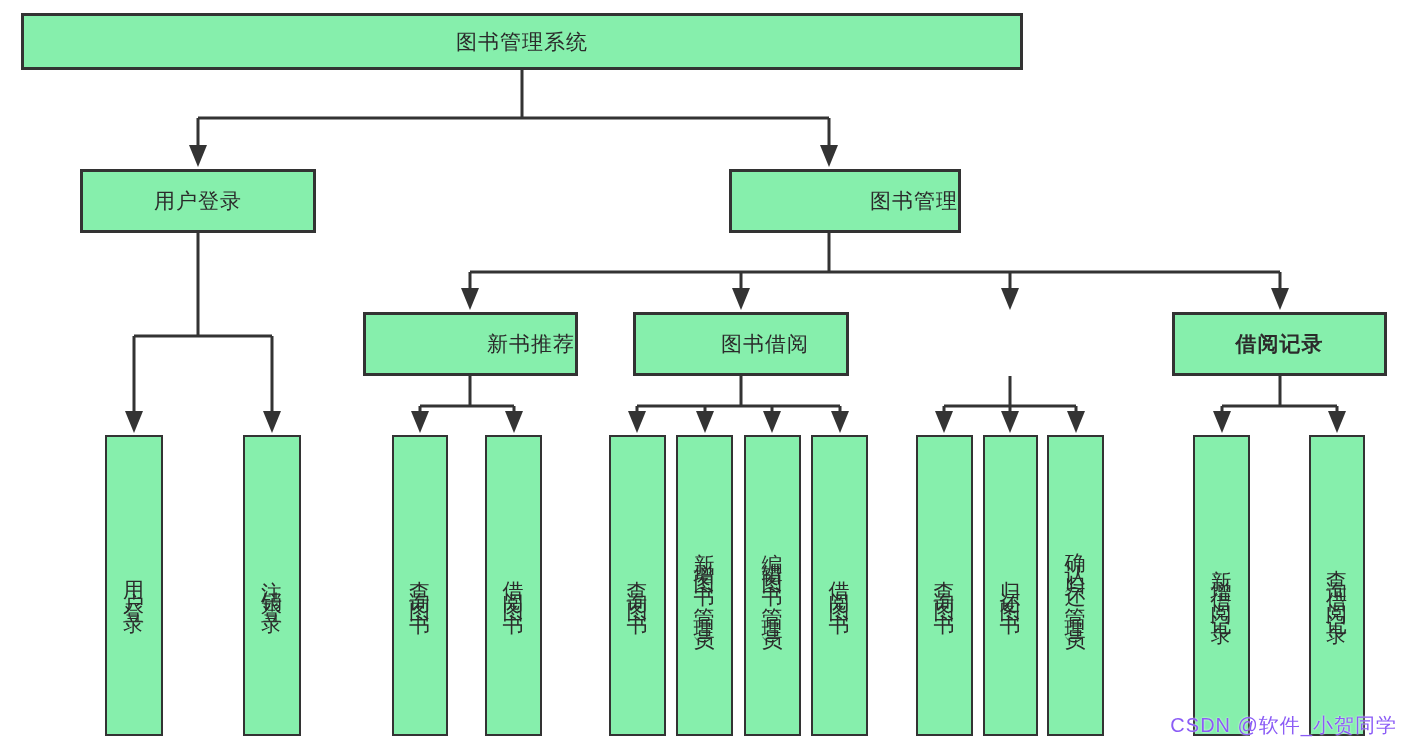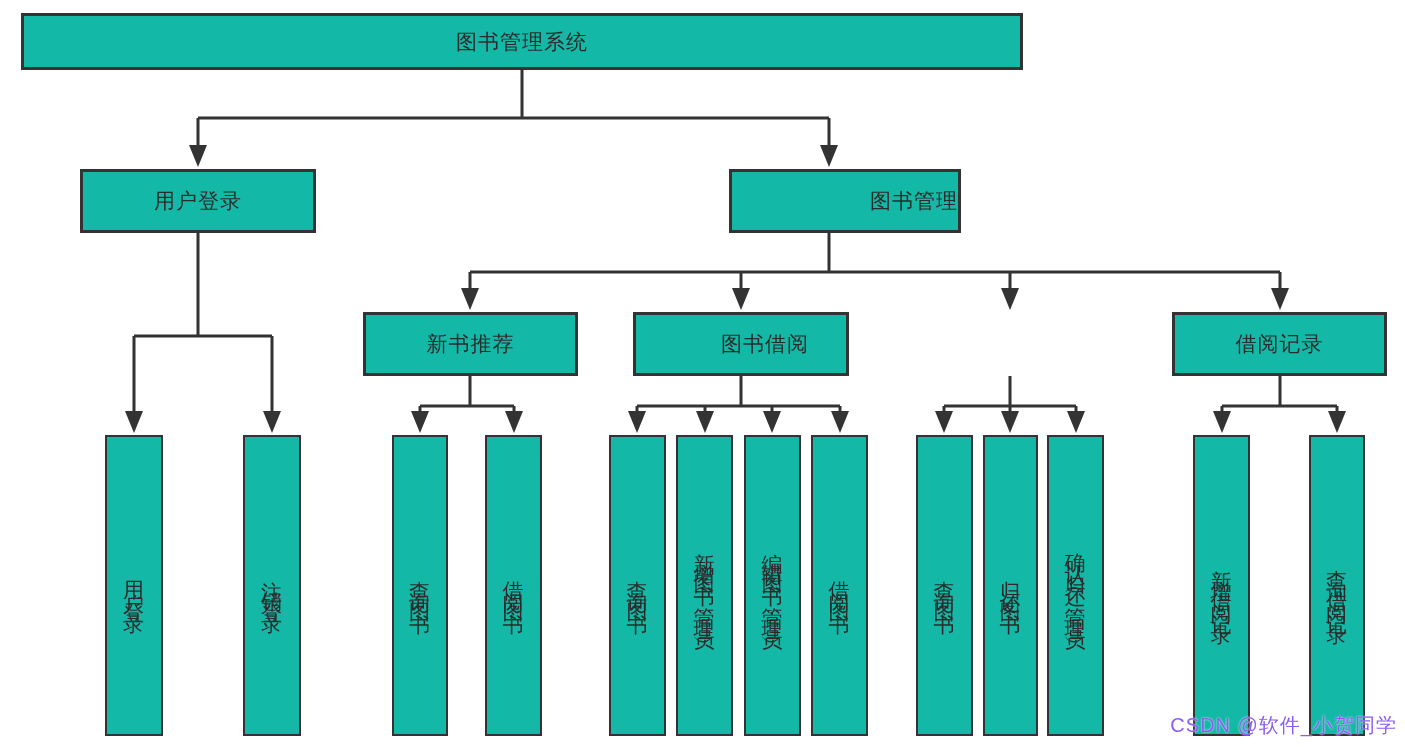--- a/index.html
+++ b/index.html
@@ -18,21 +18,21 @@
   }
   svg.connectors {
     position: absolute;
     left: 0; top: 0;
     width: 1405px;
     height: 747px;
   }
   .node {
     position: absolute;
     box-sizing: border-box;
-    background: #14b8a6;
+    background: #86efac;
     border: 3px solid #333333;
     display: flex;
     align-items: center;
     justify-content: center;
     color: #2b2b2b;
     font-size: 21px;
     letter-spacing: 1px;
     text-align: center;
   }
   .node.v {
@@ -97,27 +97,27 @@
     <span class="lbl">图书管理系统</span>
   </div>
 
   <div class="node" style="left:80px; top:169px; width:236px; height:64px;">
     <span class="lbl">用户登录</span>
   </div>
   <div class="node" style="left:729px; top:169px; width:232px; height:64px;justify-content:flex-end;">
     <span class="lbl">图书管理</span>
   </div>
 
-  <div class="node" style="left:363px; top:312px; width:215px; height:64px;">
+  <div class="node" style="left:363px; top:312px; width:215px; height:64px;justify-content:flex-end;">
     <span class="lbl">新书推荐</span>
   </div>
   <div class="node" style="left:633px; top:312px; width:216px; height:64px;padding-left:48px;">
     <span class="lbl">图书借阅</span>
   </div>
-  <div class="node" style="left:1172px; top:312px; width:215px; height:64px;">
+  <div class="node" style="left:1172px; top:312px; width:215px; height:64px;font-weight:bold;">
     <span class="lbl">借阅记录</span>
   </div>
 
   <div class="node v" style="left:105px; top:435px; width:58px; height:301px;">
     <span class="lbl">用户登录</span>
   </div>
   <div class="node v" style="left:243px; top:435px; width:58px; height:301px;">
     <span class="lbl">注销登录</span>
   </div>
 

